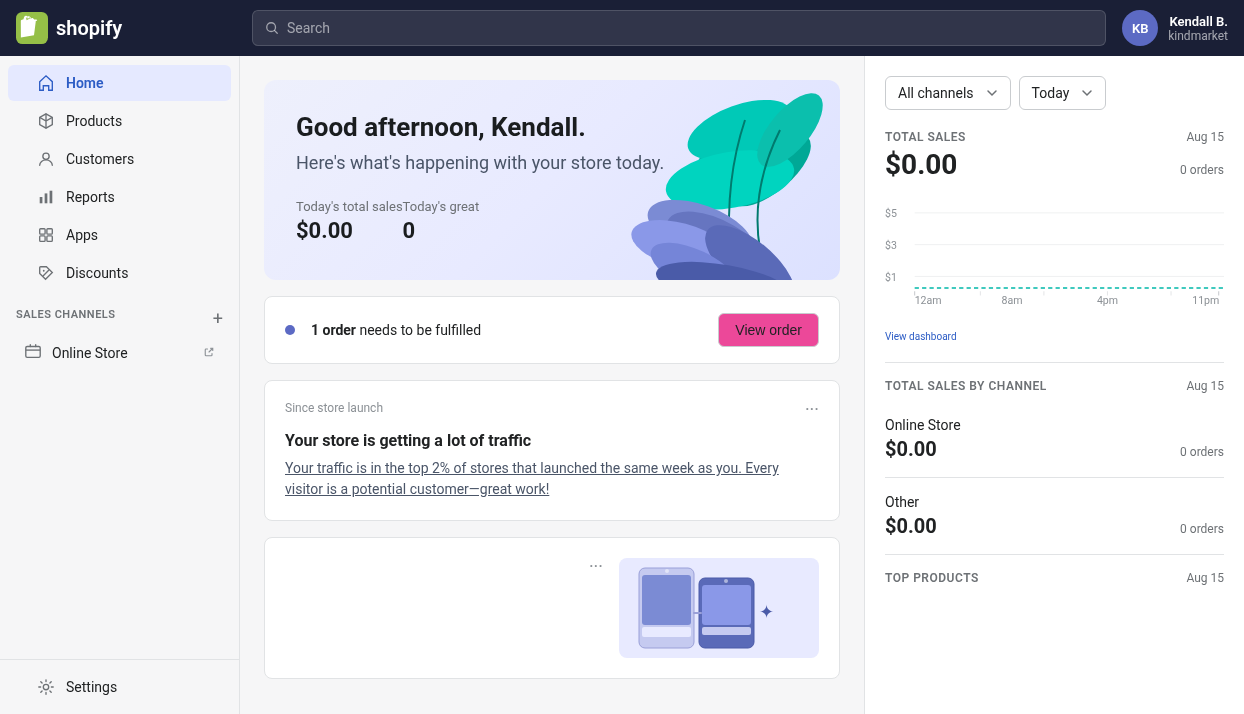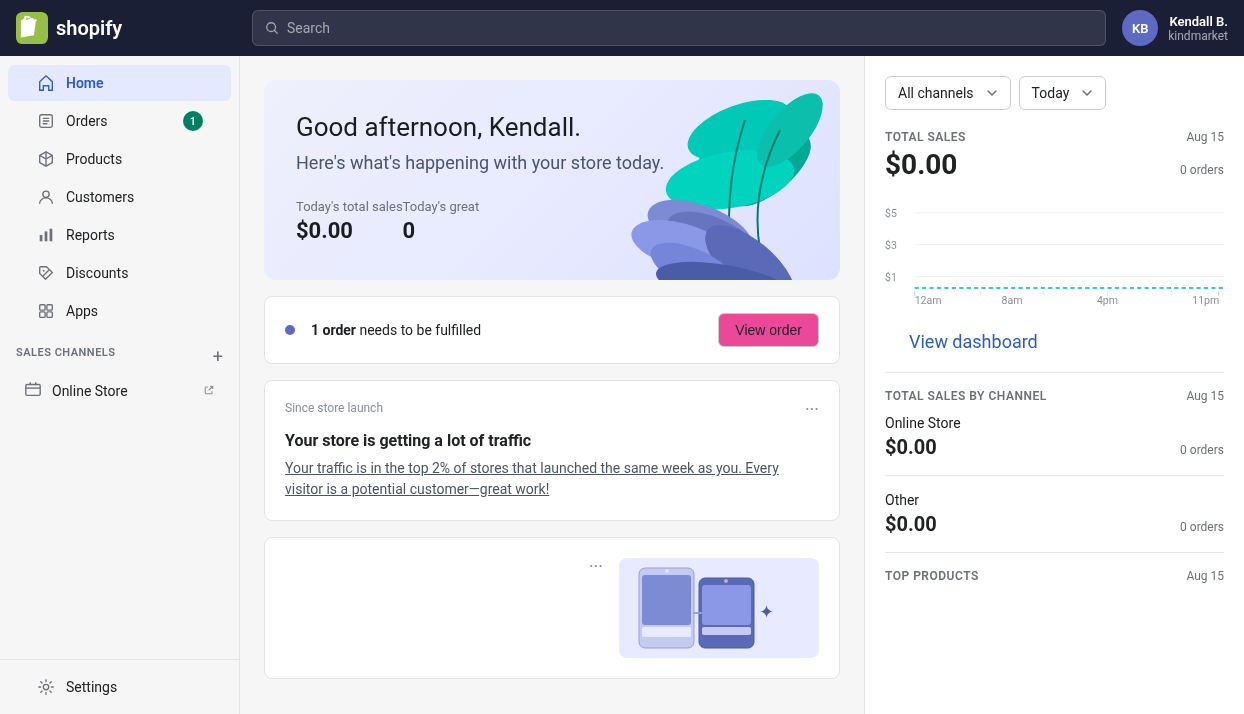--- a/index.html
+++ b/index.html
@@ -34,21 +34,21 @@
     .external-icon { margin-left: auto; color: #8c9196; }
     .settings-item { margin-top: auto; border-top: 1px solid #e1e3e5; padding-top: 8px; }
 
     
     .content { flex: 1; overflow-y: auto; }
     .content-inner { padding: 24px; }
 
     
     .hero-card { background: linear-gradient(135deg, #eef0fc 0%, #e8eaff 50%, #dce1ff 100%); border-radius: 12px; padding: 32px; position: relative; overflow: hidden; min-height: 200px; margin-bottom: 16px; }
     .hero-text { max-width: 380px; }
-    .hero-greeting { font-size: 26px; font-weight: 400; color: #1a1d1f; margin-bottom: 8px; }
+    .hero-greeting { font-size: 26px; font-weight: 700; color: #1a1d1f; margin-bottom: 8px; }
     .hero-subtitle { font-size: 18px; color: #4a5568; line-height: 1.4; margin-bottom: 24px; }
     .hero-stats { display: flex; }
     .stat-label { font-size: 13px; color: #6d7175; margin-bottom: 4px; }
     .stat-value { font-size: 22px; font-weight: 700; color: #1a1d1f; }
 
     
     .alert-card { background: white; border: 1px solid #e1e3e5; border-radius: 8px; padding: 16px 20px; display: flex; align-items: center; gap: 16px; margin-bottom: 16px; }
     .alert-dot { width: 10px; height: 10px; background: #5c6ac4; border-radius: 50%; flex-shrink: 0; }
     .alert-text { flex: 1; font-size: 14px; color: #202223; }
     .alert-text strong { font-weight: 700; }
@@ -73,21 +73,21 @@
     .dropdown svg { width: 12px; height: 12px; margin-left: 4px; }
 
     
     .chart-section { margin-bottom: 20px; }
     .chart-header { display: flex; justify-content: space-between; align-items: baseline; margin-bottom: 4px; }
     .chart-label { font-size: 12px; font-weight: 600; color: #6d7175; text-transform: uppercase; letter-spacing: 0.5px; }
     .chart-date { font-size: 12px; color: #6d7175; }
     .chart-value { font-size: 28px; font-weight: 700; color: #202223; margin-bottom: 2px; }
     .chart-orders { font-size: 12px; color: #6d7175; text-align: right; }
     .chart-area { position: relative; height: 120px; margin: 8px 0; }
-    .view-dashboard { color: #2c5cc5; font-size: 18px; cursor: pointer; margin-bottom: 20px; display: block; margin-left: 24px; }
+    .view-dashboard { color: #2c5cc5; font-size: 10px; cursor: pointer; margin-bottom: 20px; display: block; }
     .divider { border: none; border-top: 1px solid #e1e3e5; margin: 16px 0; }
     .channel-item { margin-bottom: 16px; }
     .channel-name { font-size: 14px; color: #202223; margin-bottom: 4px; }
     .channel-value-row { display: flex; justify-content: space-between; align-items: baseline; }
     .channel-value { font-size: 20px; font-weight: 700; color: #202223; }
     .channel-orders { font-size: 12px; color: #6d7175; }
 
     
     .leaf-svg { position: absolute; right: -10px; top: -10px; width: 300px; height: 230px; }
   </style>
@@ -126,30 +126,20 @@
       <span class="nav-icon">
         <svg width="18" height="18" viewBox="0 0 20 20" fill="none">
             <path d="M3 8.5L10 2l7 6.5V18H13v-5H7v5H3V8.5z" stroke="#2c5cc5" stroke-width="1.5" fill="none"></path>
           </svg>
       </span>
       <span>Home</span>
     </div>
     <div class="nav-item">
       <span class="nav-icon">
         <svg width="18" height="18" viewBox="0 0 20 20" fill="none">
-            <rect x="3" y="3" width="14" height="14" rx="2" stroke="#6d7175" stroke-width="1.5"></rect>
-            <path d="M7 7h6M7 10h6M7 13h4" stroke="#6d7175" stroke-width="1.5" stroke-linecap="round"></path>
-          </svg>
-      </span>
-      <span>Orders</span>
-      <span class="nav-badge">1</span>
-    </div>
-    <div class="nav-item">
-      <span class="nav-icon">
-        <svg width="18" height="18" viewBox="0 0 20 20" fill="none">
             <path d="M10 2l7 4v8l-7 4L3 14V6l7-4z" stroke="#6d7175" stroke-width="1.5" fill="none"></path>
             <path d="M10 2v16M3 6l7 4 7-4" stroke="#6d7175" stroke-width="1.5"></path>
           </svg>
       </span>
       <span>Products</span>
     </div>
     <div class="nav-item">
       <span class="nav-icon">
         <svg width="18" height="18" viewBox="0 0 20 20" fill="none">
             <circle cx="10" cy="7" r="3.5" stroke="#6d7175" stroke-width="1.5"></circle>
@@ -160,41 +150,41 @@
     </div>
     <div class="nav-item">
       <span class="nav-icon">
         <svg width="18" height="18" viewBox="0 0 20 20" fill="none">
             <rect x="3" y="10" width="3" height="7" fill="#6d7175"></rect>
             <rect x="8.5" y="6" width="3" height="11" fill="#6d7175"></rect>
             <rect x="14" y="3" width="3" height="14" fill="#6d7175"></rect>
           </svg>
       </span>
       <span>Reports</span>
-    </div>
-    <div class="nav-item">
-      <span class="nav-icon">
-        <svg width="18" height="18" viewBox="0 0 20 20" fill="none">
-            <path d="M10.5 3l6.5 6.5-7.5 7.5L3 10.5 3 4a1 1 0 011-1h6.5z" stroke="#6d7175" stroke-width="1.5" fill="none"></path>
-            <circle cx="7.5" cy="7.5" r="1" fill="#6d7175"></circle>
-            <path d="M7 13l6-6" stroke="#6d7175" stroke-width="1.5" stroke-linecap="round"></path>
-          </svg>
-      </span>
-      <span>Discounts</span>
     </div>
     <div class="nav-item">
       <span class="nav-icon">
         <svg width="18" height="18" viewBox="0 0 20 20" fill="none">
             <rect x="3" y="3" width="6" height="6" rx="1" stroke="#6d7175" stroke-width="1.5"></rect>
             <rect x="11" y="3" width="6" height="6" rx="1" stroke="#6d7175" stroke-width="1.5"></rect>
             <rect x="3" y="11" width="6" height="6" rx="1" stroke="#6d7175" stroke-width="1.5"></rect>
             <rect x="11" y="11" width="6" height="6" rx="1" stroke="#6d7175" stroke-width="1.5"></rect>
           </svg>
       </span>
       <span>Apps</span>
+    </div>
+    <div class="nav-item">
+      <span class="nav-icon">
+        <svg width="18" height="18" viewBox="0 0 20 20" fill="none">
+            <path d="M10.5 3l6.5 6.5-7.5 7.5L3 10.5 3 4a1 1 0 011-1h6.5z" stroke="#6d7175" stroke-width="1.5" fill="none"></path>
+            <circle cx="7.5" cy="7.5" r="1" fill="#6d7175"></circle>
+            <path d="M7 13l6-6" stroke="#6d7175" stroke-width="1.5" stroke-linecap="round"></path>
+          </svg>
+      </span>
+      <span>Discounts</span>
     </div>
 
     <div class="section-header">
       <span class="section-title">SALES CHANNELS</span>
       <span class="section-add">+</span>
     </div>
     <div class="nav-item-row">
       <span class="nav-icon">
         <svg width="18" height="18" viewBox="0 0 20 20" fill="none">
             <rect x="2" y="5" width="16" height="12" rx="1.5" stroke="#6d7175" stroke-width="1.5"></rect>
@@ -357,21 +347,21 @@
           <line x1="210" y1="88" x2="210" y2="92" stroke="#c9cccf" stroke-width="0.5"></line>
           <line x1="270" y1="88" x2="270" y2="92" stroke="#c9cccf" stroke-width="0.5"></line>
           <line x1="315" y1="88" x2="315" y2="92" stroke="#c9cccf" stroke-width="1"></line>
         </svg>
       </div>
     </div>
 
     <a class="view-dashboard">View dashboard</a>
     <hr class="divider">
 
-    <div class="chart-header" style="margin-bottom:12px;">
+    <div class="chart-header" style="margin-bottom:24px;">
       <span class="chart-label">TOTAL SALES BY CHANNEL</span>
       <span class="chart-date">Aug 15</span>
     </div>
 
     <div class="channel-item">
       <div class="channel-name">Online Store</div>
       <div class="channel-value-row">
         <span class="channel-value">$0.00</span>
         <span class="channel-orders">0 orders</span>
       </div>

